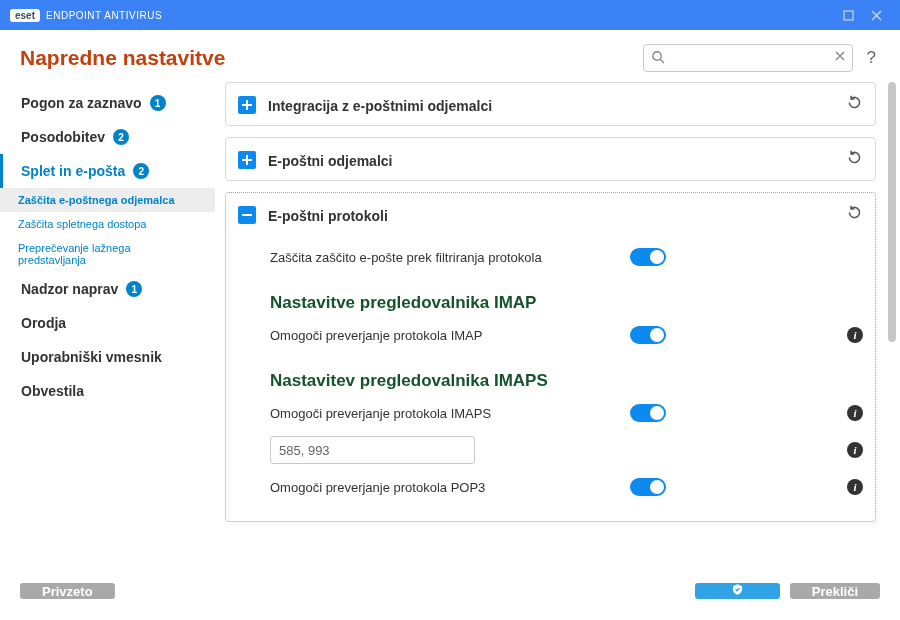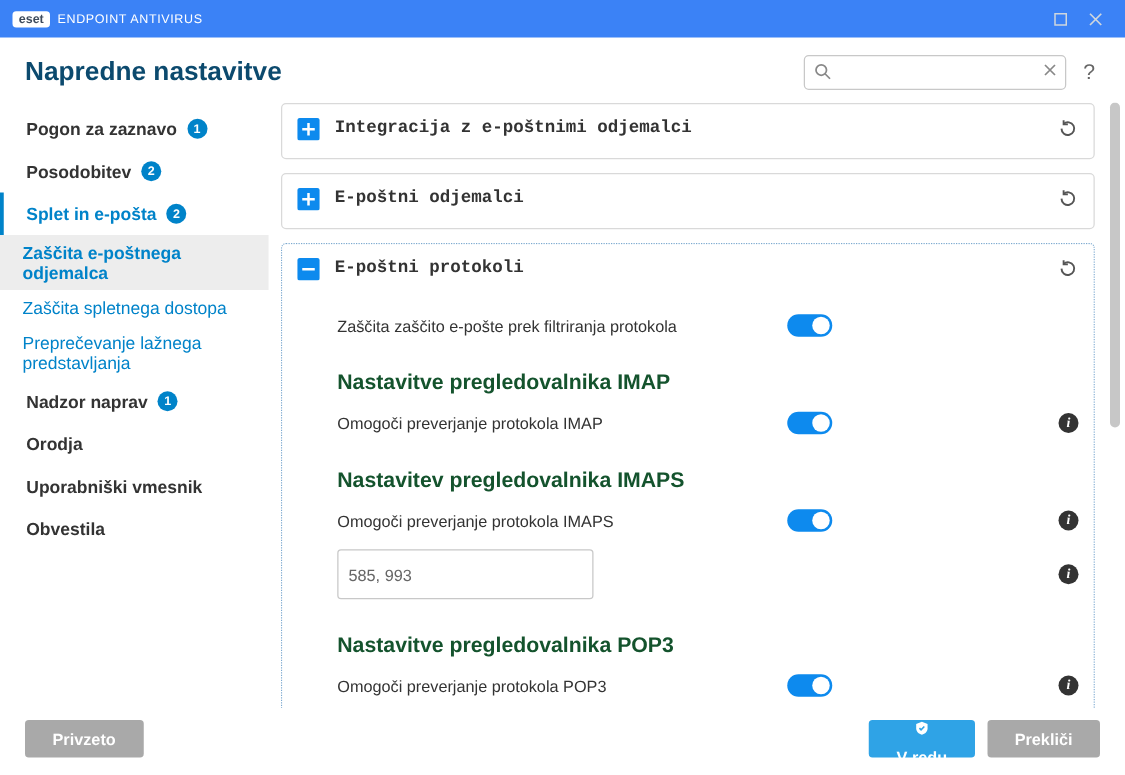--- a/index.html
+++ b/index.html
@@ -3,57 +3,57 @@
 <meta charset="utf-8">
 <style>
   * { box-sizing: border-box; margin: 0; padding: 0; }
   html, body { width: 900px; height: 620px; font-family: "Segoe UI", Arial, sans-serif; font-size: 13px; color: #333; background: #fff; overflow: hidden; }
   .titlebar { height: 30px; background: #3b82f6; color: #fff; display: flex; align-items: center; padding: 0 10px; }
   .brand-badge { background: #fff; color: #3d4b5c; font-weight: 700; font-size: 10px; padding: 1px 5px; border-radius: 3px; margin-right: 6px; }
   .titlebar-title { font-size: 10px; letter-spacing: .5px; }
   .titlebar-spacer { flex: 1; }
   .titlebar-btn { width: 28px; height: 28px; display: flex; align-items: center; justify-content: center; color: #cfd6dd; cursor: pointer; }
   .header { display: flex; align-items: center; padding: 14px 20px 10px 20px; }
-  .page-title { font-size: 21px; font-weight: 600; color: #0c4a6e; flex: 1; }
+  .page-title { font-size: 21px; font-weight: 600; color: #c2410c; flex: 1; }
   .search-wrap { position: relative; width: 210px; margin-right: 10px; }
   .search-wrap input { width: 100%; height: 28px; border: 1px solid #c8c8c8; border-radius: 4px; padding: 0 26px 0 28px; font-size: 13px; outline: none; }
   .search-icon { position: absolute; left: 8px; top: 6px; color: #888; }
   .clear-icon { position: absolute; right: 6px; top: 5px; color: #888; cursor: pointer; }
   .help-icon { color: #666; font-size: 17px; cursor: pointer; padding: 0 4px; }
   .body { display: flex; height: calc(100% - 30px - 56px - 50px); }
   .sidebar { width: 215px; padding: 4px 0; overflow-y: auto; }
   .nav-item { padding: 9px 14px 9px 18px; font-size: 14px; font-weight: 600; color: #333; cursor: pointer; display: flex; align-items: center; gap: 8px; border-left: 3px solid transparent; }
   .nav-item.top.active { border-left-color: #0083c9; color: #0083c9; }
-  .nav-sub { padding: 6px 14px 6px 18px; font-size: 14px; font-weight: 400; color: #0083c9; cursor: pointer; }
+  .nav-sub { padding: 6px 14px 6px 18px; font-size: 11px; font-weight: 400; color: #0083c9; cursor: pointer; }
   .nav-sub.active { background: #ededed; font-weight: 600; }
   .badge { background: #0083c9; color: #fff; min-width: 16px; height: 16px; border-radius: 8px; font-size: 10px; font-weight: 700; display: inline-flex; align-items: center; justify-content: center; padding: 0 4px; }
   .content-wrap { flex: 1; position: relative; padding: 0 18px 0 10px; overflow: hidden; }
   .content { height: 100%; overflow-y: auto; padding-right: 6px; }
   .scrollbar-track { position: absolute; right: 4px; top: 0; bottom: 0; width: 8px; }
   .scrollbar-thumb { position: absolute; right: 0; top: 0; width: 8px; height: 260px; background: #c7c7c7; border-radius: 4px; }
   .panel { border: 1px solid #d9d9d9; border-radius: 4px; margin-bottom: 11px; background: #fff; }
   .panel.expanded-active { border: 1px dotted #7aa8cf; }
-  .panel-header { display: flex; align-items: flex-start; padding: 11px 12px; cursor: pointer; gap: 12px; font-family: Liberation Mono, monospace; }
+  .panel-header { display: flex; align-items: flex-end; padding: 11px 12px; cursor: pointer; gap: 12px; }
   .panel-header .title { font-weight: 600; font-size: 14px; flex: 1; color: #333; }
   .expand-icon { width: 18px; height: 18px; display: flex; align-items: center; justify-content: center; }
   .expand-icon svg { display: block; }
   .reset-icon { color: #555; cursor: pointer; }
   .panel-body { padding: 6px 12px 18px 44px; }
   .row { display: flex; align-items: center; padding: 7px 0; min-height: 32px; }
   .row .label { flex: 0 0 360px; font-size: 13px; color: #333; }
   .row .control { flex: 0 0 210px; display: flex; align-items: center; }
   .row .info { flex: 1; display: flex; justify-content: flex-end; }
   .group-title { font-weight: 700; font-size: 17px; color: #14532d; padding: 20px 0 6px 0; }
   .toggle { width: 36px; height: 18px; border-radius: 9px; background: #0d8aee; position: relative; cursor: pointer; }
   .toggle .knob { width: 14px; height: 14px; background: #fff; border-radius: 50%; position: absolute; top: 2px; right: 2px; }
-  .ports-input { width: 205px; height: 40px; border: 1px solid #c8c8c8; border-radius: 3px; padding: 0 8px; font-size: 13px; color: #666; }
+  .ports-input { width: 205px; height: 28px; border: 1px solid #c8c8c8; border-radius: 3px; padding: 0 8px; font-size: 13px; color: #666; }
   .info-icon { width: 16px; height: 16px; background: #333; color: #fff; border-radius: 50%; font-size: 11px; font-weight: 700; display: flex; align-items: center; justify-content: center; cursor: pointer; font-style: italic; font-family: Georgia, serif; }
   .footer { height: 50px; display: flex; align-items: center; padding: 0 20px; gap: 10px; background: #fff; }
   .footer-spacer { flex: 1; }
-  .btn { height: 30px; padding: 0 22px; border: none; border-radius: 3px; font-size: 13px; font-weight: 600; cursor: pointer; display: inline-flex; align-items: center; gap: 6px; }
+  .btn { height: 16px; padding: 0 22px; border: none; border-radius: 3px; font-size: 13px; font-weight: 600; cursor: pointer; display: inline-flex; align-items: center; gap: 6px; }
   .btn-default { background: #a9a9a9; color: #fff; }
   .btn-primary { background: #2fa3e6; color: #fff; flex-direction: column; }
   .btn-secondary { background: #a9a9a9; color: #fff; }
   .content::-webkit-scrollbar { width: 0; }
 </style>
 </head>
 <body>
 
 <div class="titlebar">
   <span class="brand-badge">eset</span>
@@ -223,21 +223,20 @@
           </div>
           <div class="row">
             <div class="control">
                 <input class="ports-input" value="585, 993" style="">
               </div>
             <div class="info">
                 <div class="info-icon">i</div>
               </div>
           </div>
 
-          <div class="group-title">Nastavitve pregledovalnika POP3</div>
           <div class="row">
             <div class="label">Omogoči preverjanje protokola POP3</div>
             <div class="control">
                 <div class="toggle">
                   <div class="knob"></div>
                 </div>
               </div>
             <div class="info">
                 <div class="info-icon">i</div>
               </div>

